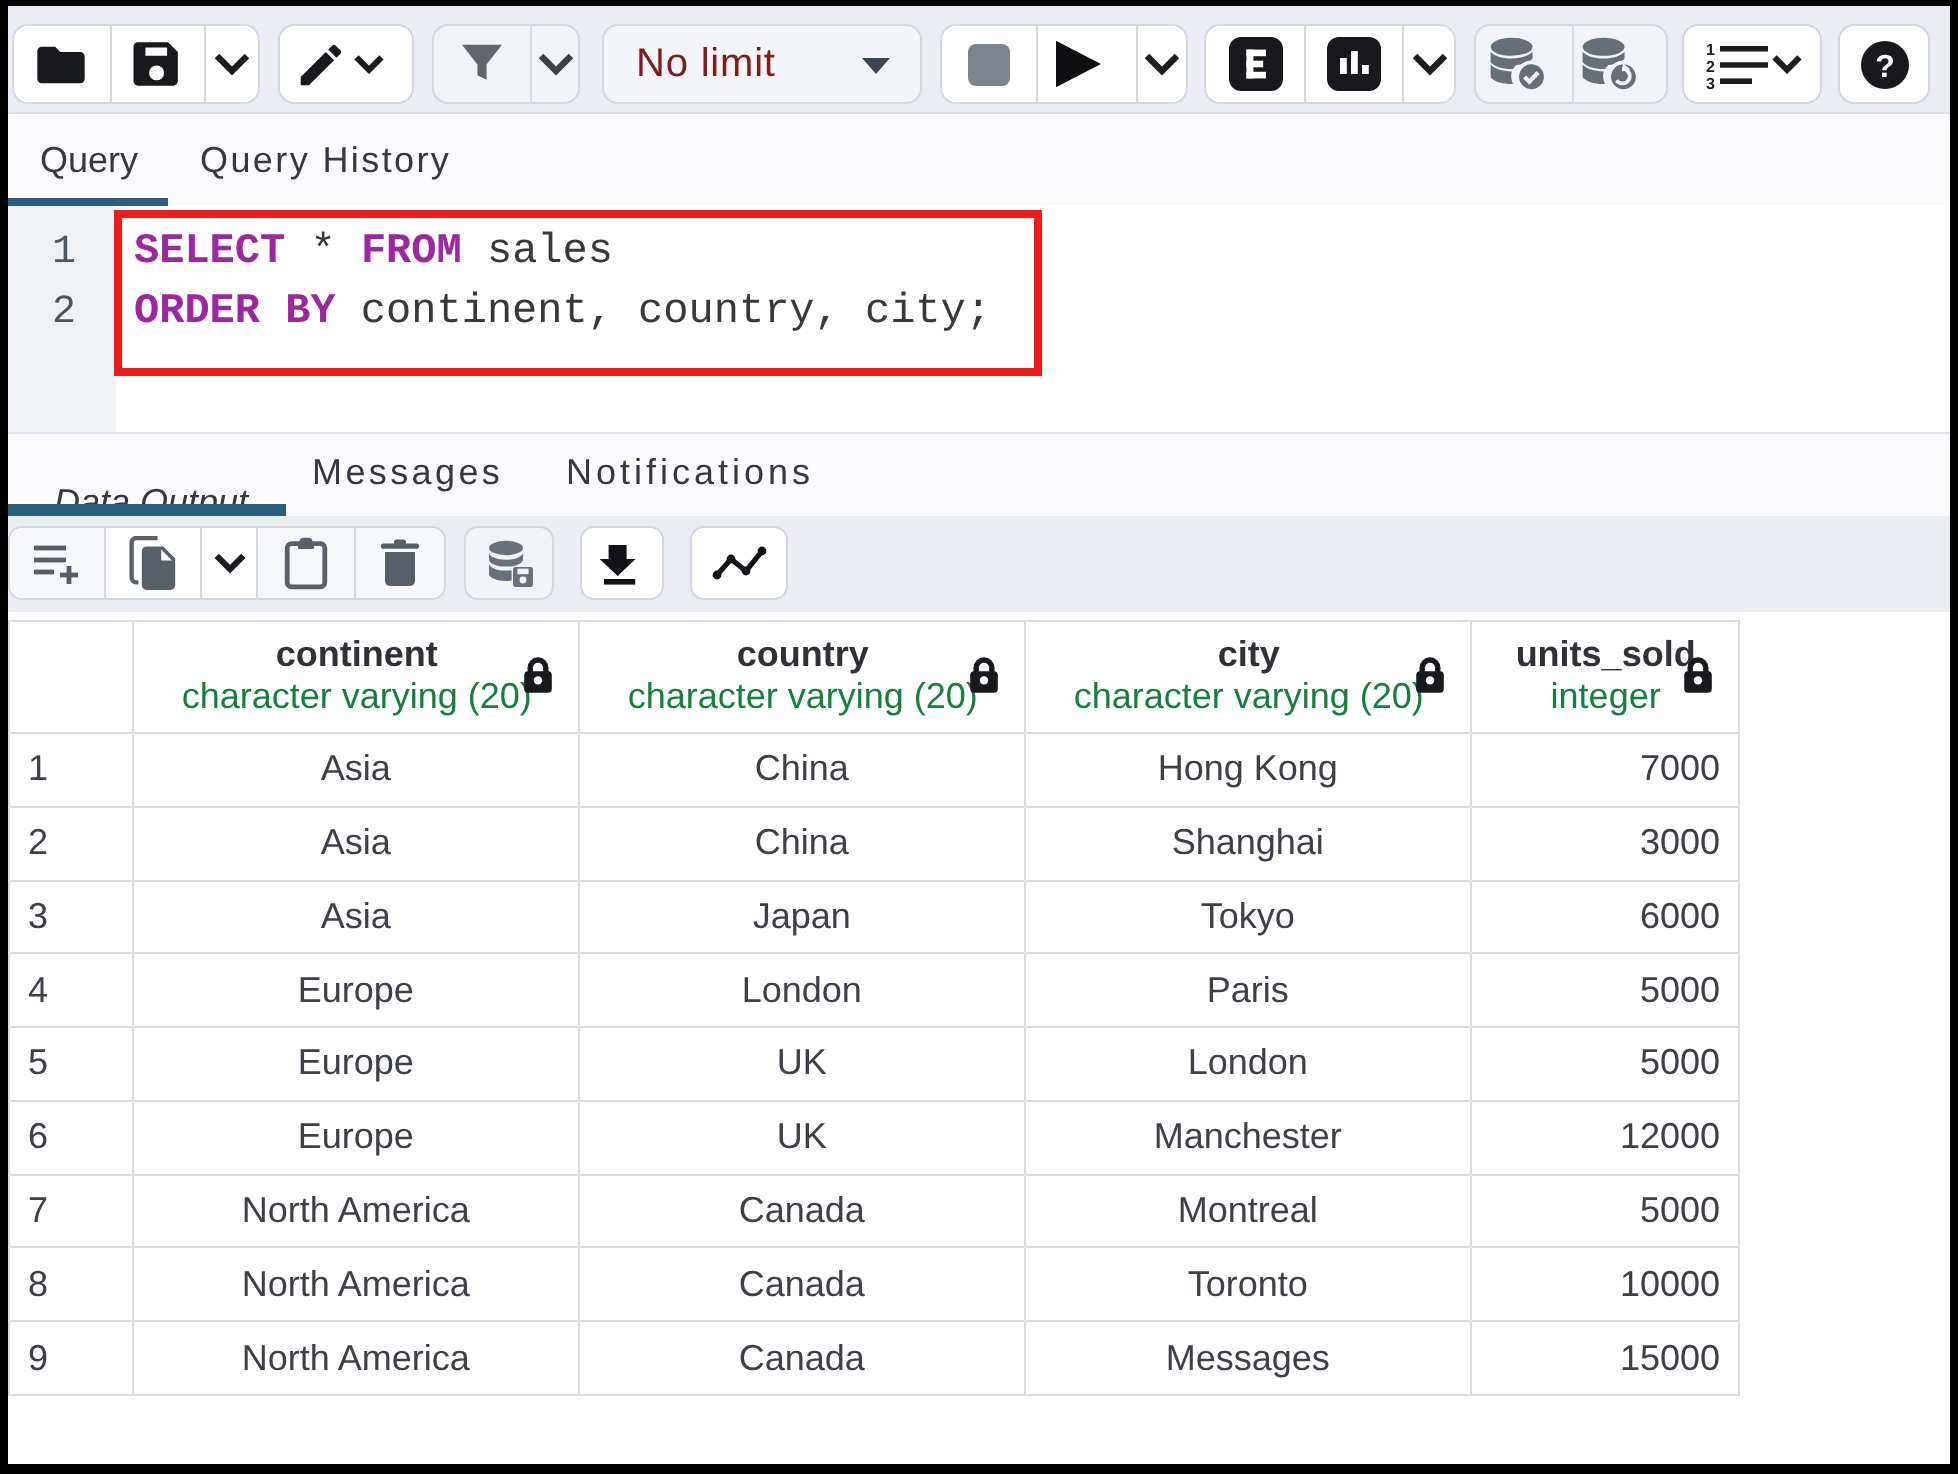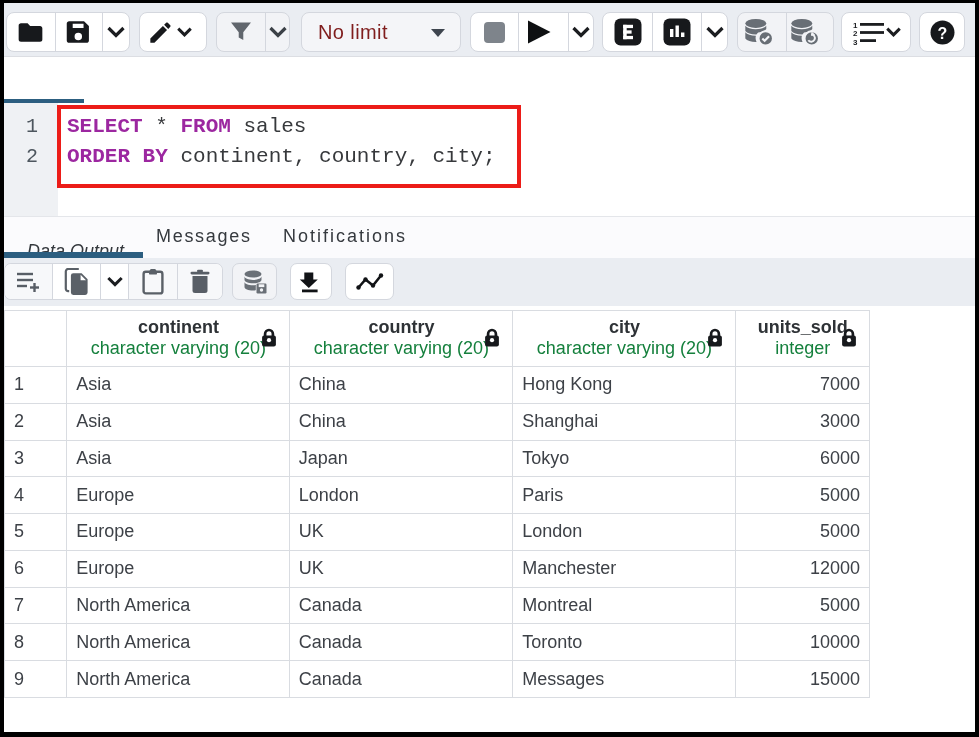--- a/index.html
+++ b/index.html
@@ -30,21 +30,21 @@
 #dunderline { position:absolute; left:0px; top:249px; width:139px; height:5.5px; background:#2c5e80; }
 
 #rtoolbar { position:absolute; left:0; top:255px; width:971px; height:48px; background:#eaedf2; }
 .rgrp { position:absolute; top:5px; height:37px; background:#fff; border:1px solid #d4d7de; border-radius:7px; display:flex; }
 .rgrp.gray { background:#f2f3f6; }
 
 #grid { position:absolute; left:0; top:307px; width:866px; }
 table { border-collapse:collapse; table-layout:fixed; width:866px; font-size:18px; color:#3d4147; }
 th,td { border:1px solid #d9dce1; overflow:hidden; white-space:nowrap; }
 th { background:#fff; font-weight:normal; text-align:center; vertical-align:top; padding:6px 8px 0 9px; height:56px; position:relative; }
-td { padding:0 9px; height:36.78px; }
+td { padding:0 9px; height:36.78px;text-align:center; }
 .cname { font-weight:bold; font-size:18px; color:#2e3236; }
 .ctype { font-size:18px; color:#15803d; }
 .rownum { text-align:left; padding-left:9px; }
 .num { text-align:right; }
 .lock { position:absolute; right:12px; top:16px; }
 svg { display:block; }
 </style>
 </head>
 <body>
 <div id="page">
@@ -182,20 +182,24 @@
       </div>
     </div>
     <div class="btngrp" style="left:915px; width:46px;">
       <div class="bcell" style="width:44px;">
           <svg width="25" height="25" viewBox="0 0 25 25">
             <circle cx="12.5" cy="12.5" r="12" fill="#17191c"></circle>
             <text x="12.5" y="18.5" font-family="Liberation Sans" font-size="16" font-weight="bold" fill="#fff" text-anchor="middle">?</text>
           </svg>
         </div>
     </div>
+  </div>
+  <div id="tabrow1">
+    <div class="tabtxt" style="left:16px; top:13px;">Query</div>
+    <div class="tabtxt" style="left:96px; top:13px; letter-spacing:1.2px;">Query History</div>
   </div>
   <div id="qunderline"></div>
   <div id="editor">
     <div id="gutter"></div>
   </div>
   <div class="lnum" style="top:108.5px;">1</div>
   <div class="lnum" style="top:138.5px;">2</div>
   <div class="codeline" style="top:108.5px;"><span class="kw">SELECT</span> * <span class="kw">FROM</span> sales</div>
   <div class="codeline" style="top:138.5px;"><span class="kw">ORDER BY</span> continent, country, city;</div>
   <div id="redbox"></div>

